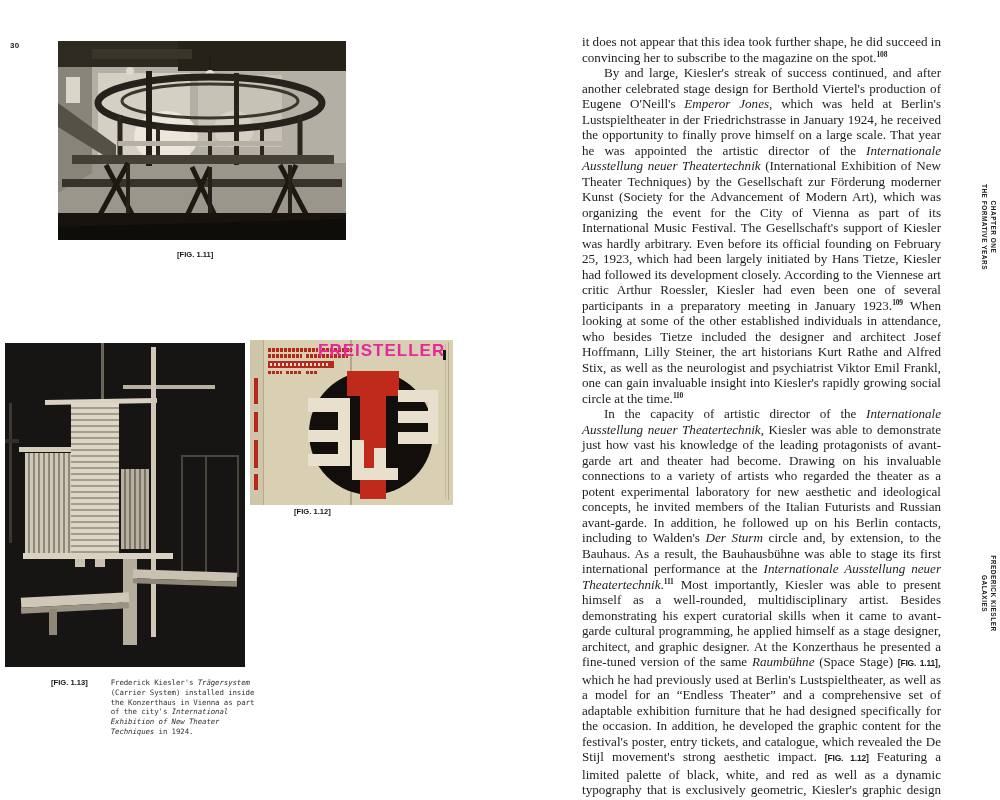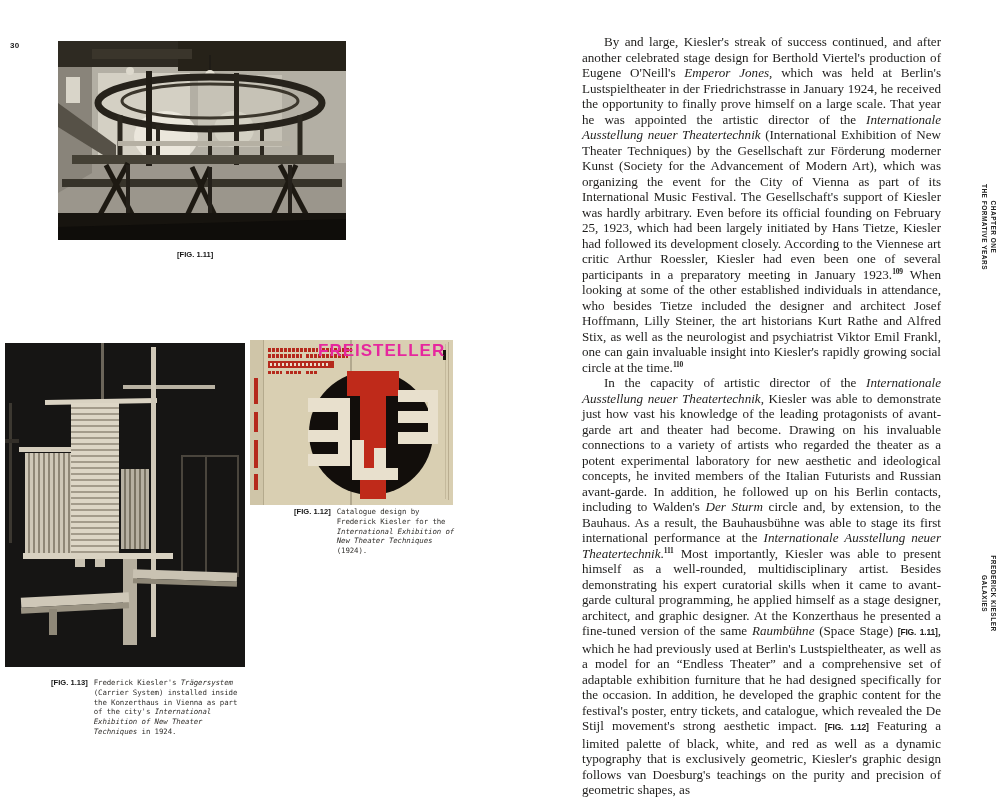--- a/index.html
+++ b/index.html
@@ -61,21 +61,21 @@
     font-size: 7.6px; font-weight: 700; color: #161616;
     white-space: nowrap; line-height: 9.8px; flex: 0 0 auto;
   }
   .caption .cap-text {
     font-family: "DejaVu Sans Mono", monospace;
     font-size: 7.4px; line-height: 9.8px; letter-spacing: -.1px;
   }
   .caption .cap-text i { font-style: italic; }
   .cap-1 { left: 177px; top: 250px; } .cap-1 .cap-text { width: 124px; }
   .cap-2 { left: 294px; top: 507px; } .cap-2 .cap-text { width: 118px; }
-  .cap-3 { left: 51px;  top: 678px; } .cap-3 .cap-text { width: 152px; }
+  .cap-3 { left: 51px;  top: 678px; } .cap-3 .cap-text { width: 152px; margin-left: 17px; }
 
   
   .photo { position: absolute; overflow: hidden; }
   .photo-raumbuehne { left: 58px; top: 41px; width: 288px; height: 199px; background: #9b968c; }
   .photo-traeger    { left: 5px;  top: 343px; width: 240px; height: 324px; background: #161514; }
   .photo-catalogue  { left: 250px; top: 340px; width: 203px; height: 165px; background: #d9cfb2; text-align: right; }
 
   .photo svg { display: block; }
 
   
@@ -224,26 +224,26 @@
       <rect x="102" y="128" width="46" height="12" fill="#e8e0cd"></rect>
       <rect x="102" y="100" width="12" height="28" fill="#e8e0cd"></rect>
       <rect x="124" y="108" width="12" height="20" fill="#e8e0cd"></rect>
       <rect x="193" y="10" width="3" height="10" fill="#1a140f"></rect>
     </svg>
     <div class="freisteller" style="color: rgb(230, 39, 158);">FREISTELLER</div>
   </div>
 
   <div class="caption cap-2">
     <span class="cap-label">[FIG. 1.12]</span>
-    <span class="cap-text">Catalogue design by Frederick Kiesler for the <i>International Exhibition of New Theater Techniques</i> (1924).</span>
   </div>
 
   <div class="folio folio-right">31</div>
 
   <div class="body-col">
+      <p class="body-para">it does not appear that this idea took further shape, he did succeed in convincing her to subscribe to the magazine on the spot.<sup class="fnref">108</sup></p>
       <p class="body-para indent">By and large, Kiesler's streak of success continued, and after another celebrated stage design for Berthold Viertel's production of Eugene O'Neill's <i>Emperor Jones</i>, which was held at Berlin's Lustspieltheater in der Friedrichstrasse in January 1924, he received the opportunity to finally prove himself on a large scale. That year he was appointed the artistic director of the <i>Internationale Ausstellung neuer Theatertechnik</i> (International Exhibition of New Theater Techniques) by the Gesellschaft zur Förderung moderner Kunst (Society for the Advancement of Modern Art), which was organizing the event for the City of Vienna as part of its International Music Festival. The Gesellschaft's support of Kiesler was hardly arbitrary. Even before its official founding on February 25, 1923, which had been largely initiated by Hans Tietze, Kiesler had followed its development closely. According to the Viennese art critic Arthur Roessler, Kiesler had even been one of several participants in a preparatory meeting in January 1923.<sup class="fnref">109</sup> When looking at some of the other established individuals in attendance, who besides Tietze included the designer and architect Josef Hoffmann, Lilly Steiner, the art historians Kurt Rathe and Alfred Stix, as well as the neurologist and psychiatrist Viktor Emil Frankl, one can gain invaluable insight into Kiesler's rapidly growing social circle at the time.<sup class="fnref">110</sup></p>
       <p class="body-para indent">In the capacity of artistic director of the <i>Internationale Ausstellung neuer Theatertechnik</i>, Kiesler was able to demonstrate just how vast his knowledge of the leading protagonists of avant-garde art and theater had become. Drawing on his invaluable connections to a variety of artists who regarded the theater as a potent experimental laboratory for new aesthetic and ideological concepts, he invited members of the Italian Futurists and Russian avant-garde. In addition, he followed up on his Berlin contacts, including to Walden's <i>Der Sturm</i> circle and, by extension, to the Bauhaus. As a result, the Bauhausbühne was able to stage its first international performance at the <i>Internationale Ausstellung neuer Theatertechnik</i>.<sup class="fnref">111</sup> Most importantly, Kiesler was able to present himself as a well-rounded, multidisciplinary artist. Besides demonstrating his expert curatorial skills when it came to avant-garde cultural programming, he applied himself as a stage designer, architect, and graphic designer. At the Konzerthaus he presented a fine-tuned version of the same <i>Raumbühne</i> (Space Stage) <span class="figref">[FIG. 1.11]</span>, which he had previously used at Berlin's Lustspieltheater, as well as a model for an “Endless Theater” and a comprehensive set of adaptable exhibition furniture that he had designed specifically for the occasion. In addition, he developed the graphic content for the festival's poster, entry tickets, and catalogue, which revealed the De Stijl movement's strong aesthetic impact. <span class="figref">[FIG. 1.12]</span> Featuring a limited palette of black, white, and red as well as a dynamic typography that is exclusively geometric, Kiesler's graphic design follows van Doesburg's teachings on the purity and precision of geometric shapes, as</p>
     </div>
 
   <div class="margin-note margin-note-top">
     <div>CHAPTER ONE</div>
     <div>THE FORMATIVE YEARS</div>
   </div>
   <div class="margin-note margin-note-bottom">
     <div>FREDERICK KIESLER</div>

